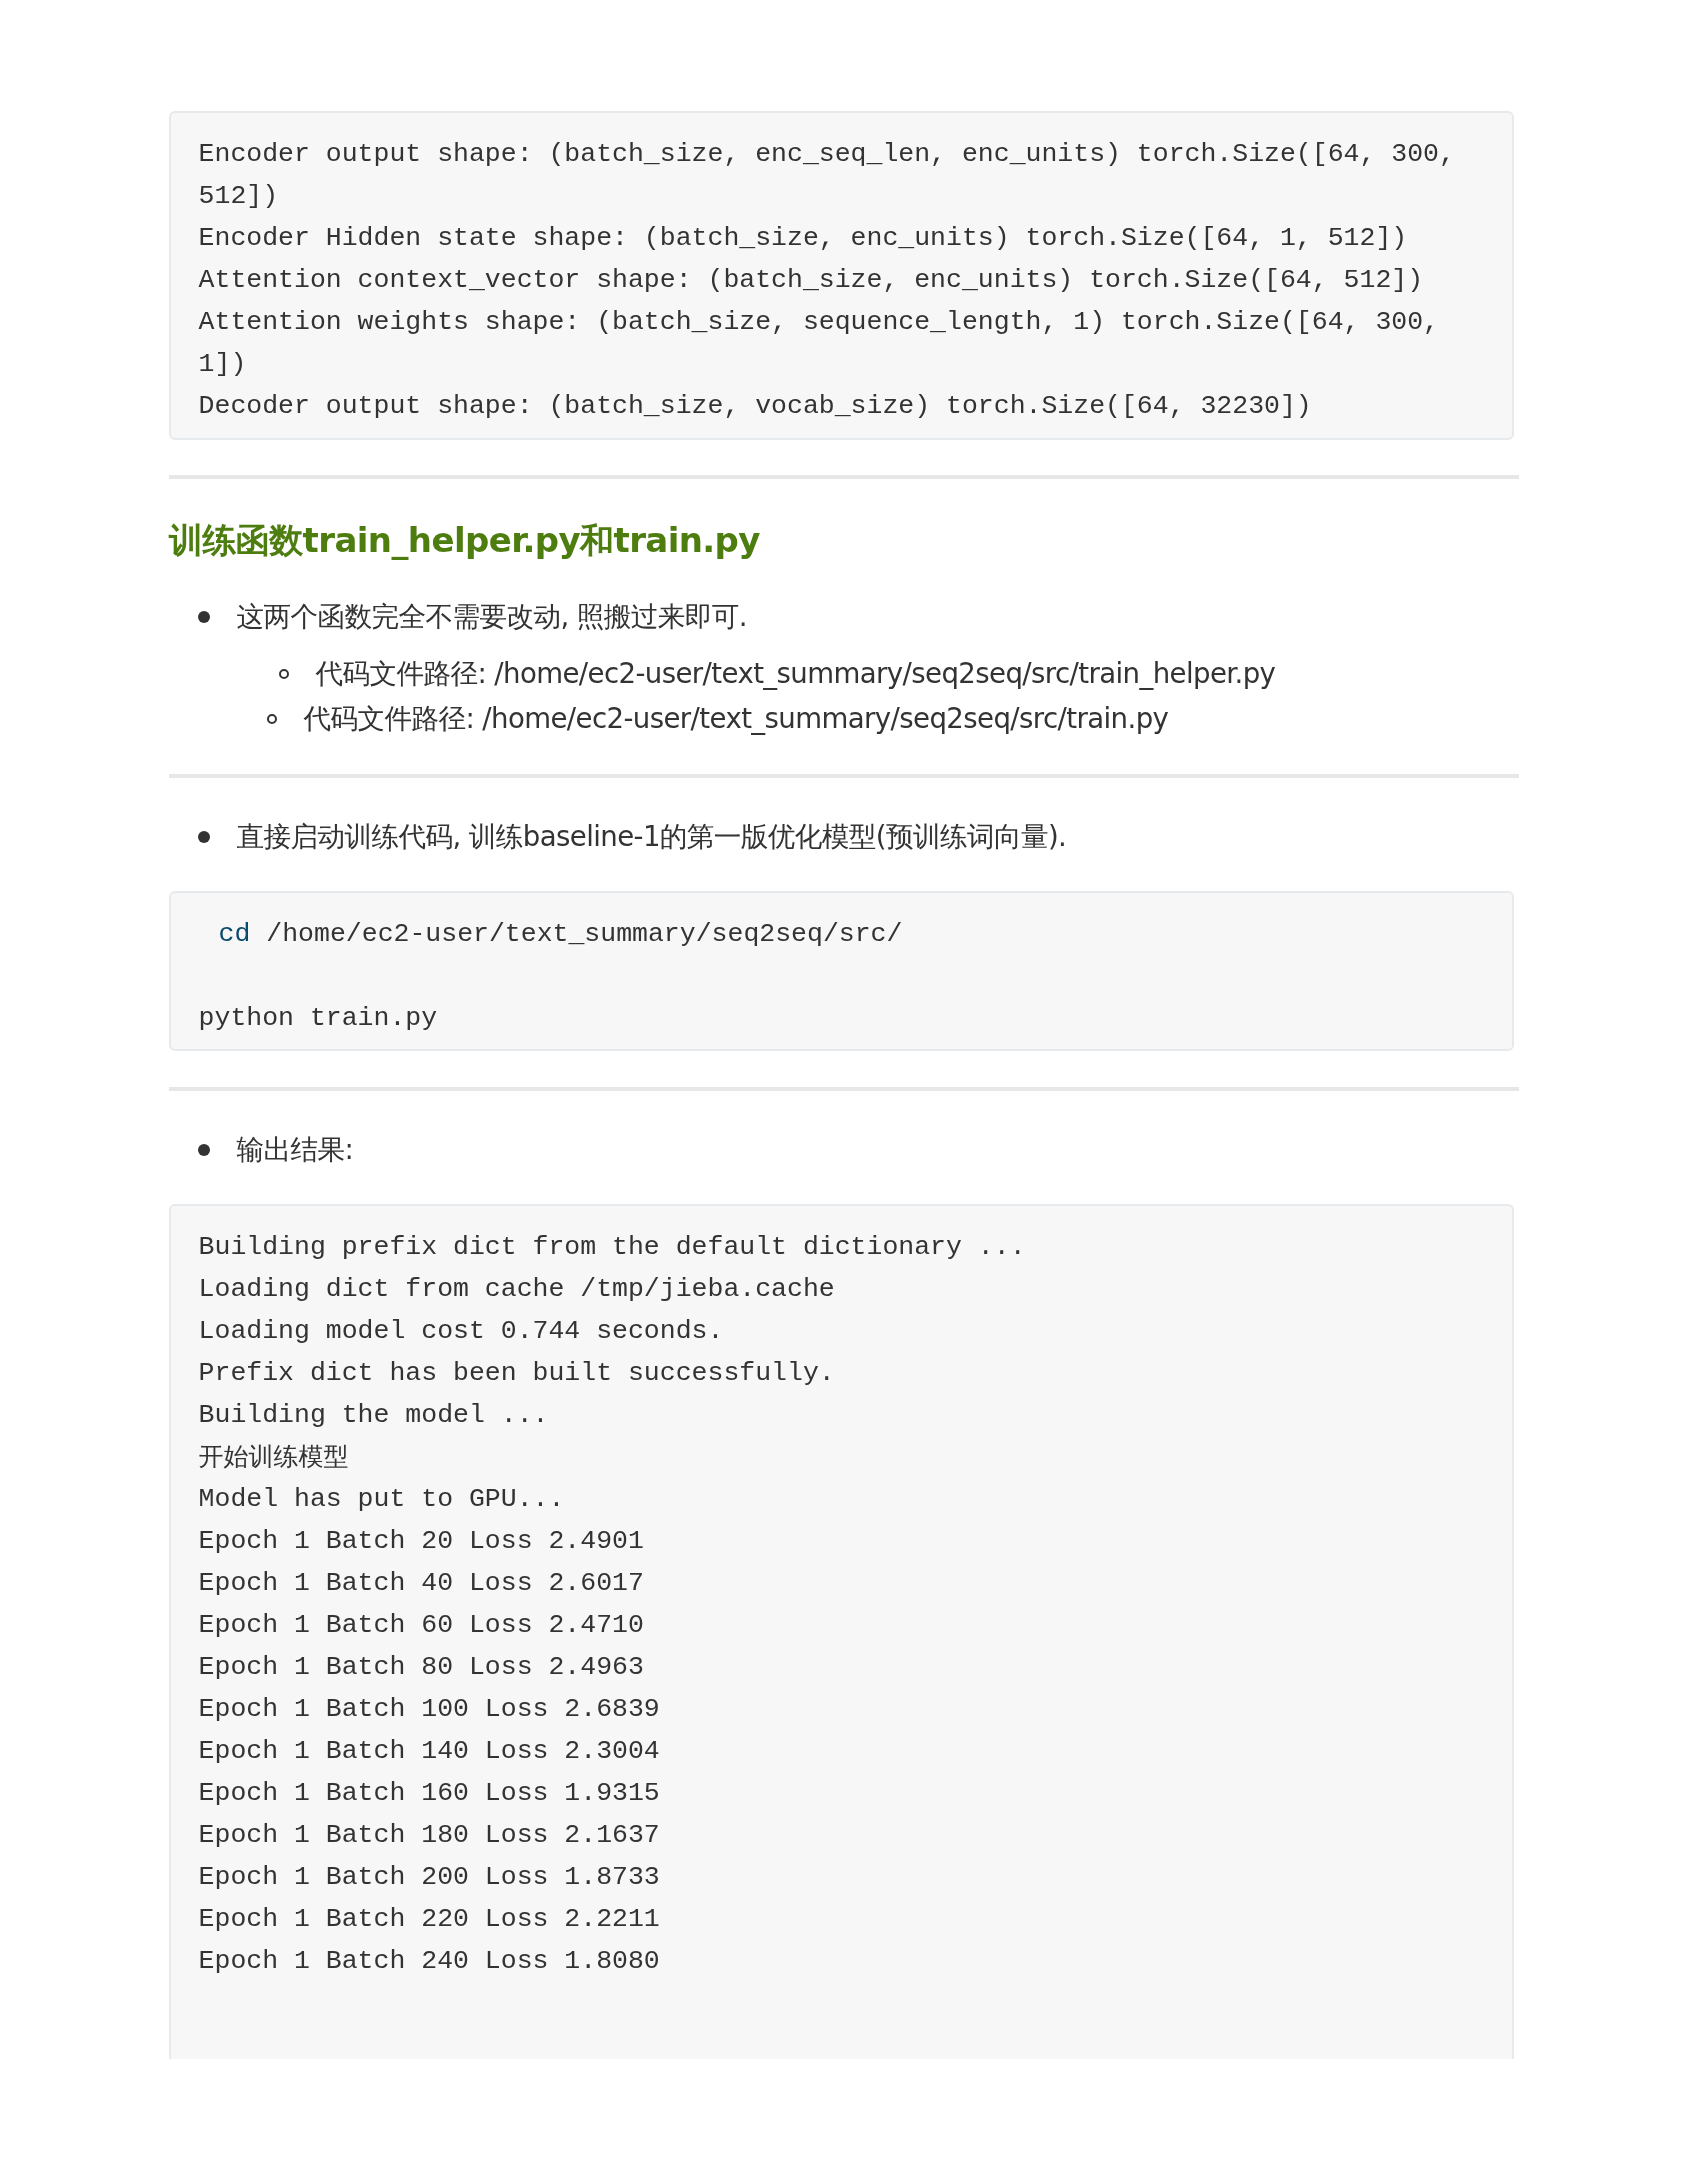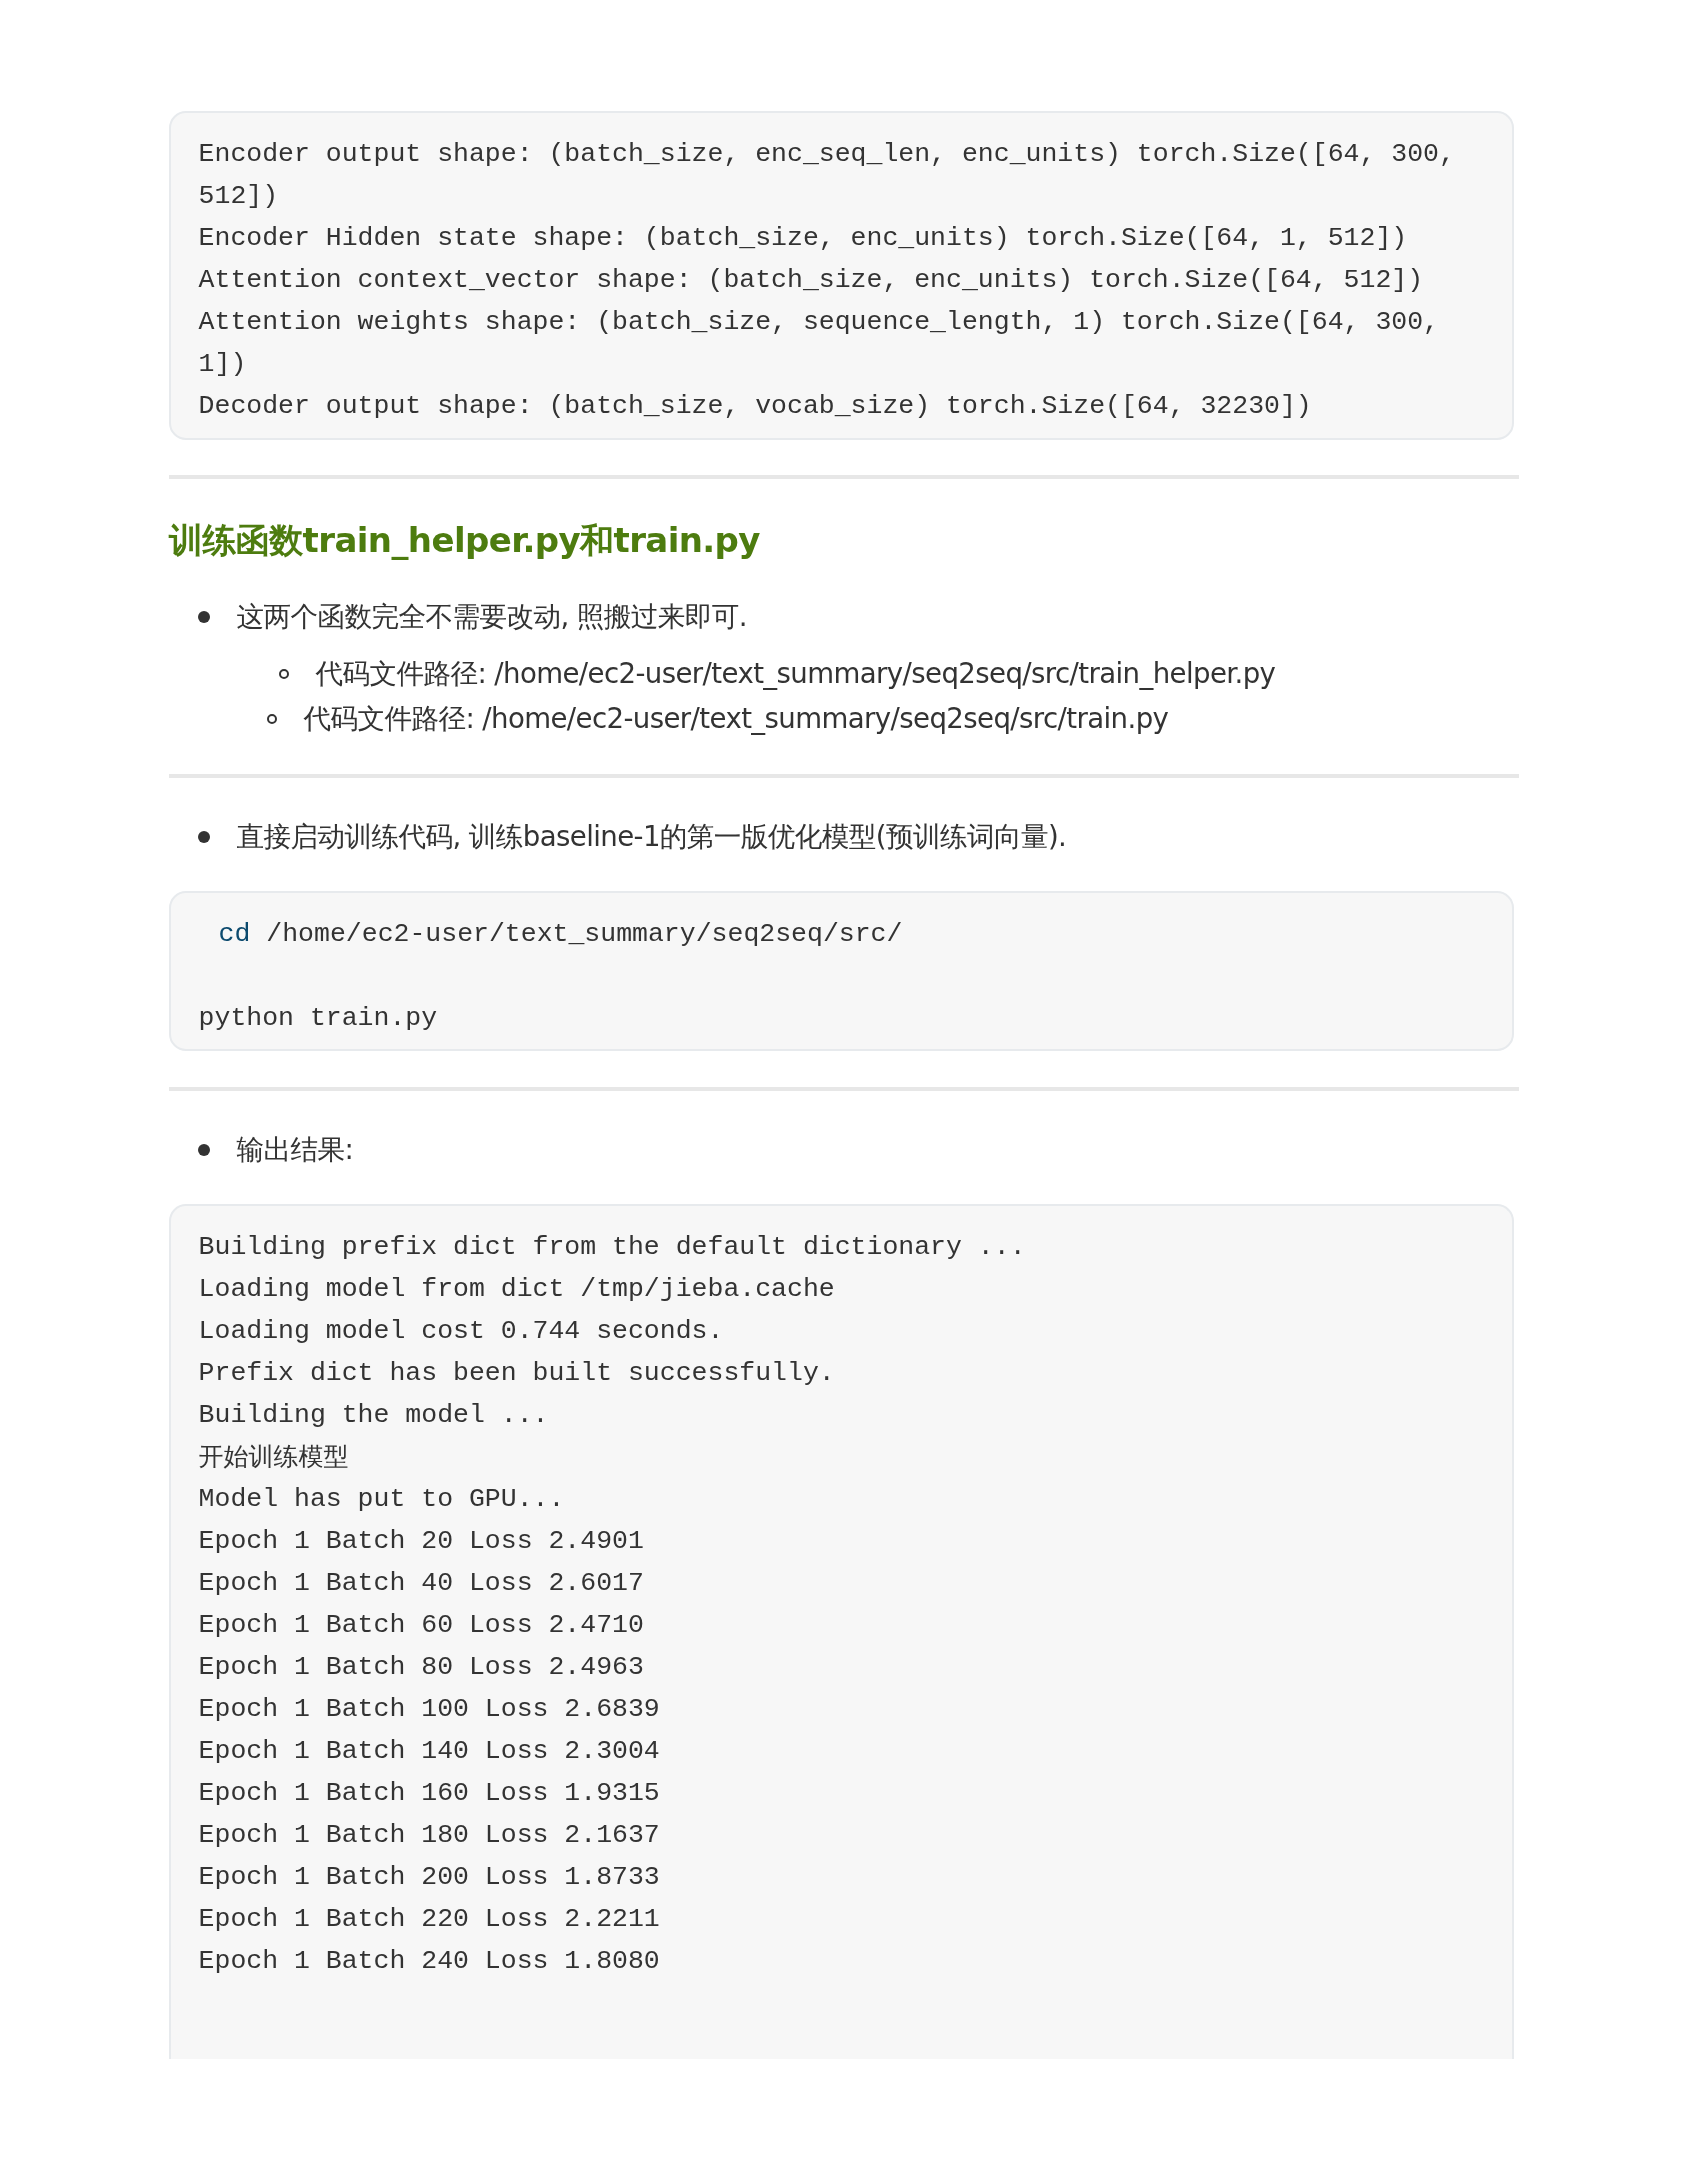--- a/index.html
+++ b/index.html
@@ -1,19 +1,19 @@
 <!DOCTYPE html>
 <html style="font-size:8.8px"><head>
 <meta charset="utf-8">
 <style>
   html, body { margin:0; padding:0; background:#ffffff; }
   body { width:1687px; height:2183px; position:relative; overflow:hidden; color:#333333;
          font-family:"DejaVu Sans", "Liberation Sans", sans-serif; }
   .codebox { position:absolute; left:169px; width:1345px; background:#f7f7f7;
-             border:2.2px solid #e7eaed; border-radius:17px; box-sizing:border-box;
+             border:2.2px solid #e7eaed; border-radius:6px; box-sizing:border-box;
              padding:20.4px 0 0 27.6px; }
   .codebox.clipped { border-bottom:none; border-bottom-left-radius:0; border-bottom-right-radius:0; }
   .code-line { font-family:"Liberation Mono", "DejaVu Sans Mono", monospace; font-size:26.5px;
                line-height:42px; height:42px; white-space:pre; color:#333333; }
   .code-line .cjk { font-family:"DejaVu Sans", sans-serif; font-size:25px; }
   .kw { color:#0c4a6e;margin-left:20px; }
   .hr { position:absolute; left:169px; width:1350px; height:4.4px; background:#e7e7e7; }
   .heading { position:absolute; left:169px; top:518px; font-size:34px; font-weight:bold; line-height:44px;
              letter-spacing:-0.6px; color:#4d7c0f; white-space:nowrap; }
   .bullet-row { position:absolute; height:39px; display:flex; align-items:center; white-space:nowrap; }
@@ -67,21 +67,21 @@
 
 <div class="hr" style="top:1087px;"></div>
 
 <div class="bullet-row" style="left:198px; top:1130px;">
   <span class="dot"></span>
   <span class="btext" style="margin-left:26.5px;">输出结果:</span>
 </div>
 
 <div class="codebox clipped" style="top:1204px; height:855px;">
   <div class="code-line">Building prefix dict from the default dictionary ...</div>
-  <div class="code-line">Loading model from dict /tmp/jieba.cache</div>
+  <div class="code-line">Loading dict from cache /tmp/jieba.cache</div>
   <div class="code-line">Loading model cost 0.744 seconds.</div>
   <div class="code-line">Prefix dict has been built successfully.</div>
   <div class="code-line">Building the model ...</div>
   <div class="code-line"><span class="cjk">开始训练模型</span></div>
   <div class="code-line">Model has put to GPU...</div>
   <div class="code-line">Epoch 1 Batch 20 Loss 2.4901</div>
   <div class="code-line">Epoch 1 Batch 40 Loss 2.6017</div>
   <div class="code-line">Epoch 1 Batch 60 Loss 2.4710</div>
   <div class="code-line">Epoch 1 Batch 80 Loss 2.4963</div>
   <div class="code-line">Epoch 1 Batch 100 Loss 2.6839</div>

